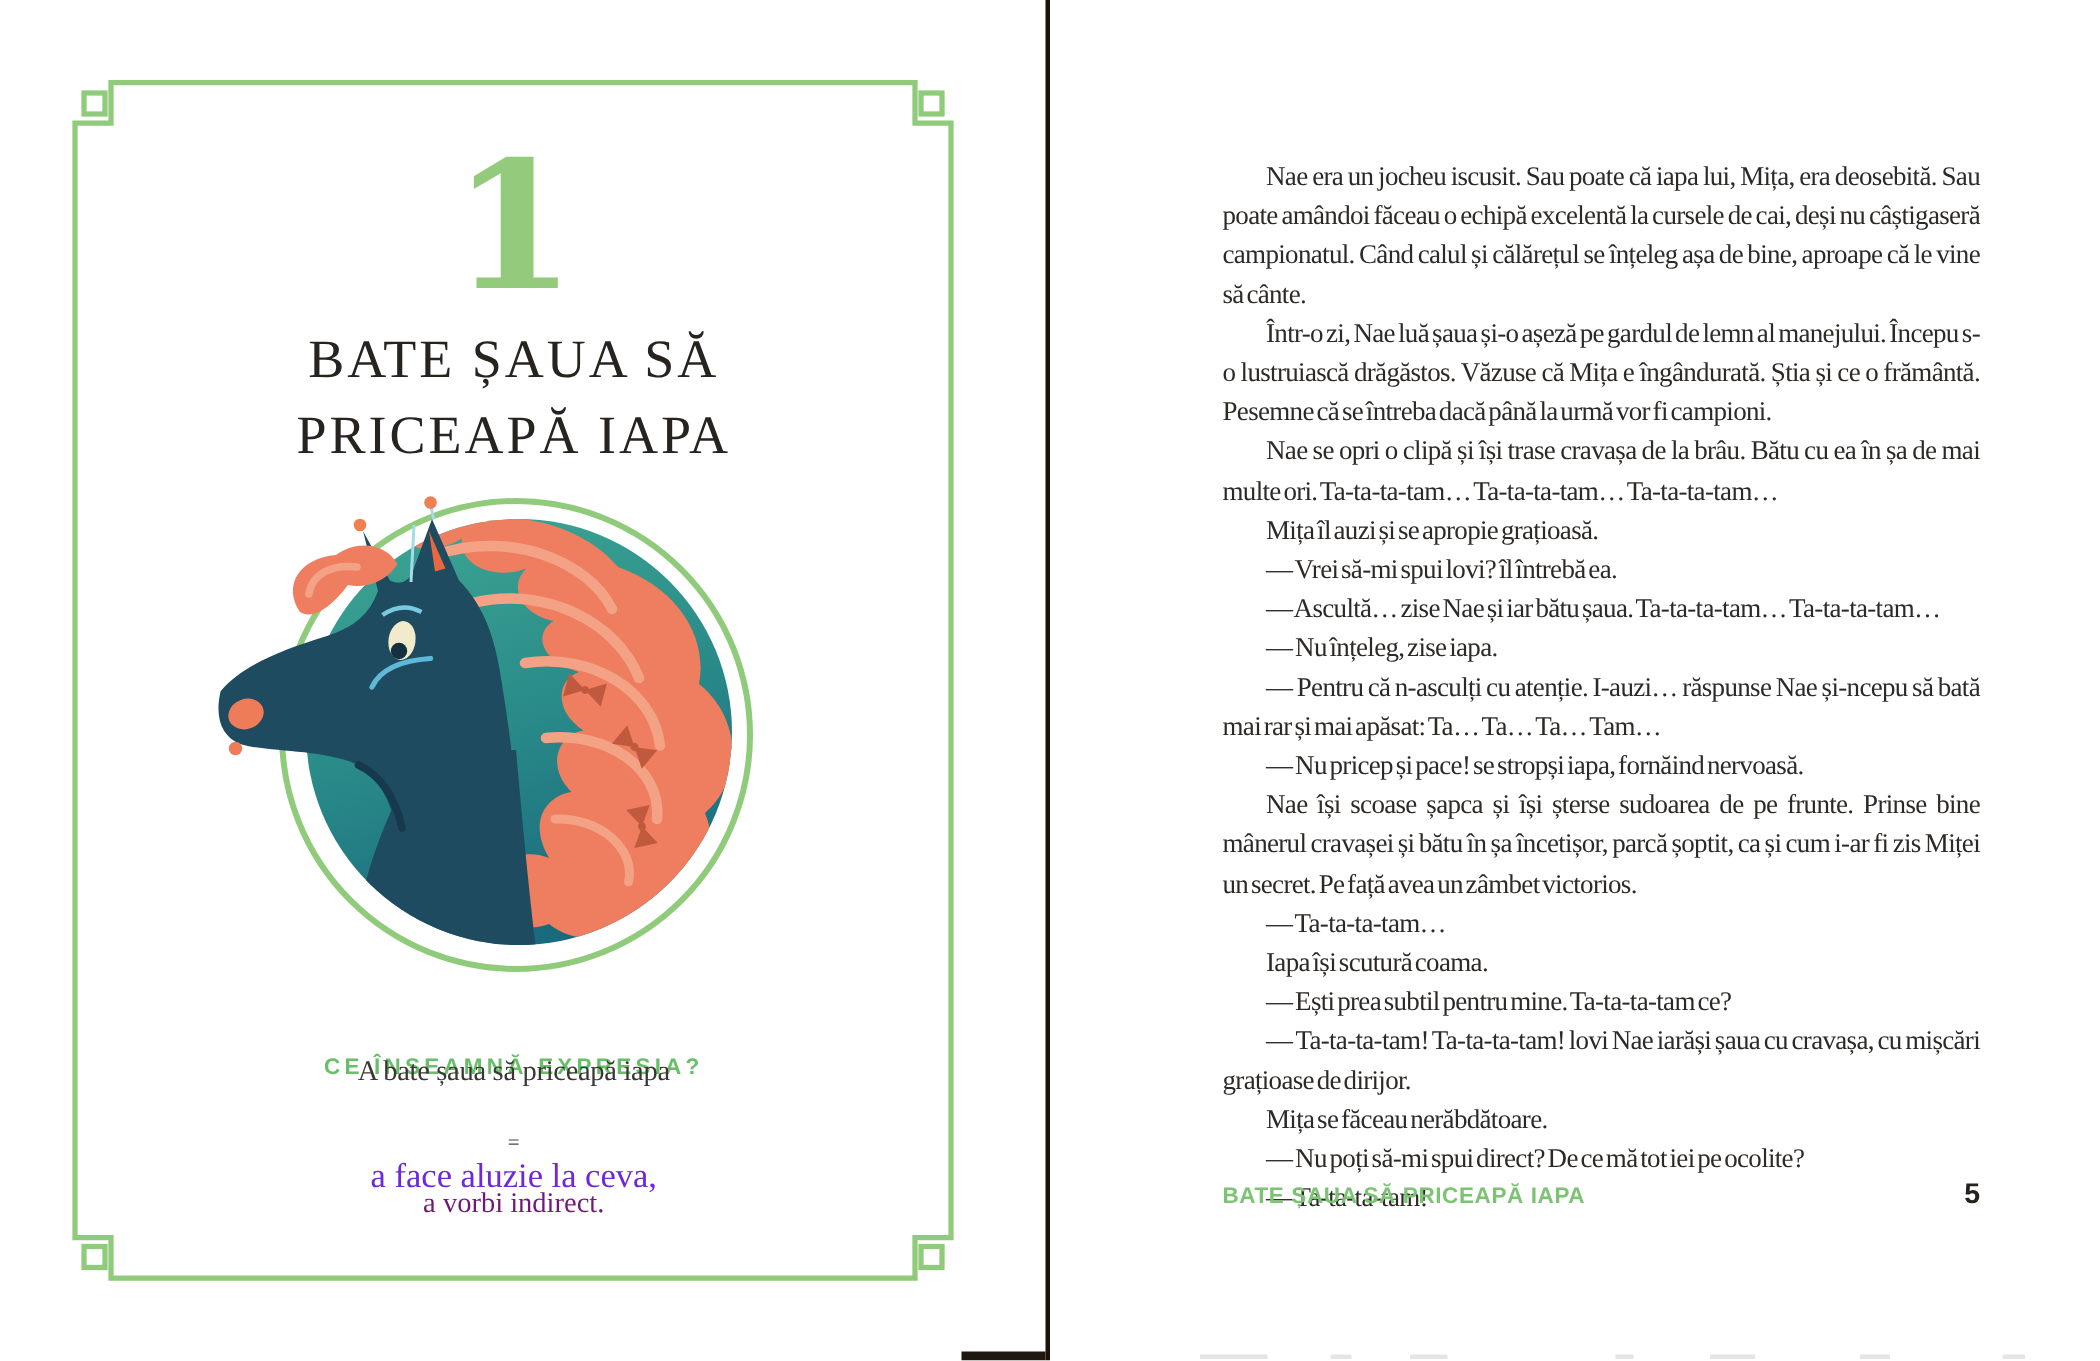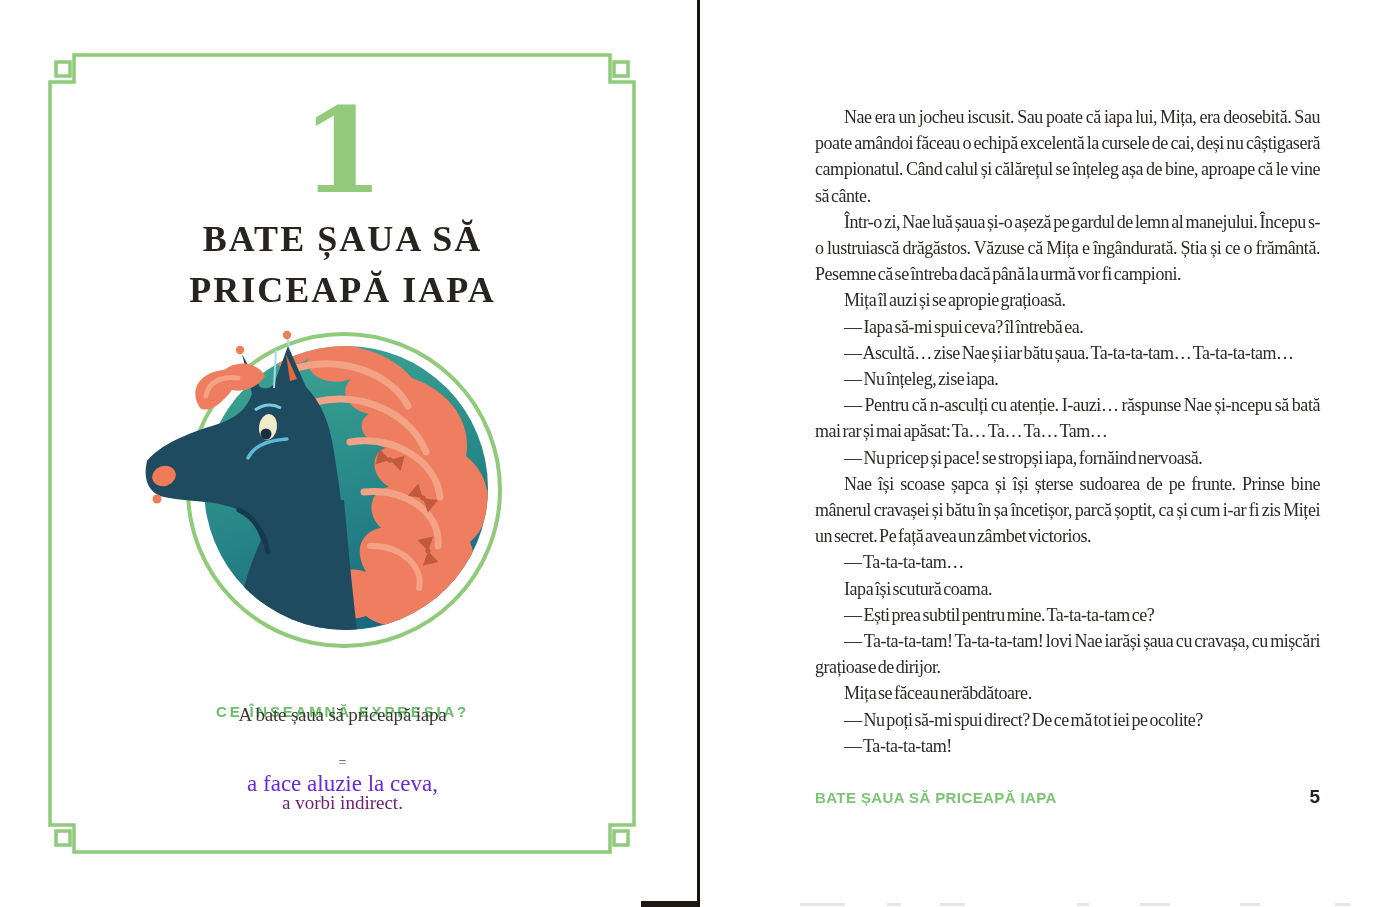--- a/index.html
+++ b/index.html
@@ -14,21 +14,21 @@
   .page-left{position:absolute;left:0;top:0;width:697px;height:907px;background:#fff;}
   .frame-svg{position:absolute;left:0;top:0;width:697px;height:907px;}
   .center-block{position:absolute;left:0;width:685px;text-align:center;}
   .chapter-number{
     top:92px;
     font-family:"DejaVu Serif","Liberation Serif",serif;
     font-weight:700;font-size:118px;line-height:1;color:#93ca7c;
   }
   .chapter-title{
     top:214px;
-    font-weight:700;font-size:36px;line-height:51px;letter-spacing:2px;
+    font-weight:400;font-size:36px;line-height:51px;letter-spacing:2px;
     color:#27241f;
   }
   .illustration{position:absolute;left:140px;top:330px;width:420px;height:340px;}
   .caption{
     top:703px;
     font-family:"Liberation Sans","DejaVu Sans",sans-serif;
     font-weight:700;font-size:15px;letter-spacing:2.8px;color:#69bf69;
   }
   .expression{top:704px;font-size:19px;letter-spacing:-0.2px;color:#3a3733;}
   .equals-sign{top:755px;font-size:14px;color:#4a463f;}
@@ -184,22 +184,23 @@
     <div class="center-block meaning-2">a vorbi indirect.</div>
   </div>
 
   <div class="gutter"></div>
 
   <div class="page-right"></div>
 
   <div class="story">
       <p>Nae era un jocheu iscusit. Sau poate că iapa lui, Mița, era deosebită. Sau poate amândoi făceau o echipă excelentă la cursele de cai, deși nu câștigaseră campionatul. Când calul și călărețul se înțeleg așa de bine, aproape că le vine să cânte.</p>
       <p>Într-o zi, Nae luă șaua și-o așeză pe gardul de lemn al manejului. Începu s-o lustruiască drăgăstos. Văzuse că Mița e îngândurată. Știa și ce o frământă. Pesemne că se întreba dacă până la urmă vor fi campioni.</p>
+      <p>Nae se opri o clipă și își trase cravașa de la brâu. Bătu cu ea în șa de mai multe ori. Ta-ta-ta-tam… Ta-ta-ta-tam… Ta-ta-ta-tam…</p>
       <p>Mița îl auzi și se apropie grațioasă.</p>
-      <p>— Iapa să-mi spui ceva? îl întrebă ea.</p>
+      <p>— Vrei să-mi spui lovi? îl întrebă ea.</p>
       <p>— Ascultă… zise Nae și iar bătu șaua. Ta-ta-ta-tam… Ta-ta-ta-tam…</p>
       <p>— Nu înțeleg, zise iapa.</p>
       <p>— Pentru că n-asculți cu atenție. I-auzi… răspunse Nae și-ncepu să bată mai rar și mai apăsat: Ta… Ta… Ta… Tam…</p>
       <p>— Nu pricep și pace! se stropși iapa, fornăind nervoasă.</p>
       <p>Nae își scoase șapca și își șterse sudoarea de pe frunte. Prinse bine mânerul cravașei și bătu în șa încetișor, parcă șoptit, ca și cum i-ar fi zis Miței un secret. Pe față avea un zâmbet victorios.</p>
       <p>— Ta-ta-ta-tam…</p>
       <p>Iapa își scutură coama.</p>
       <p>— Ești prea subtil pentru mine. Ta-ta-ta-tam ce?</p>
       <p>— Ta-ta-ta-tam! Ta-ta-ta-tam! lovi Nae iarăși șaua cu cravașa, cu mișcări grațioase de dirijor.</p>
       <p>Mița se făceau nerăbdătoare.</p>

